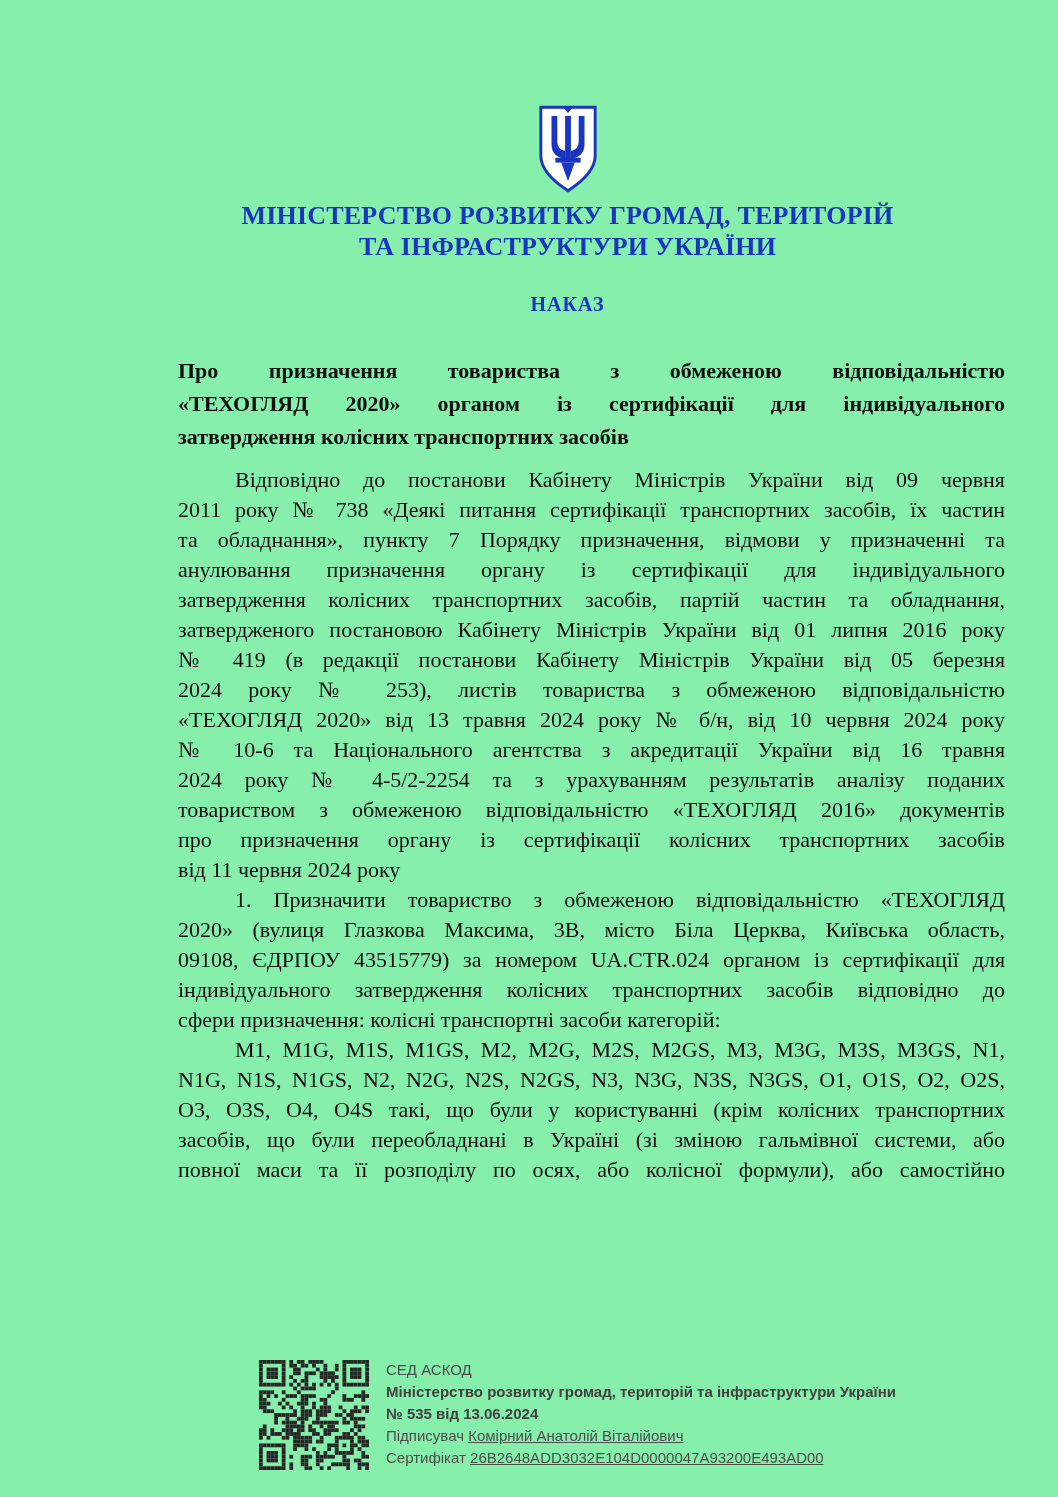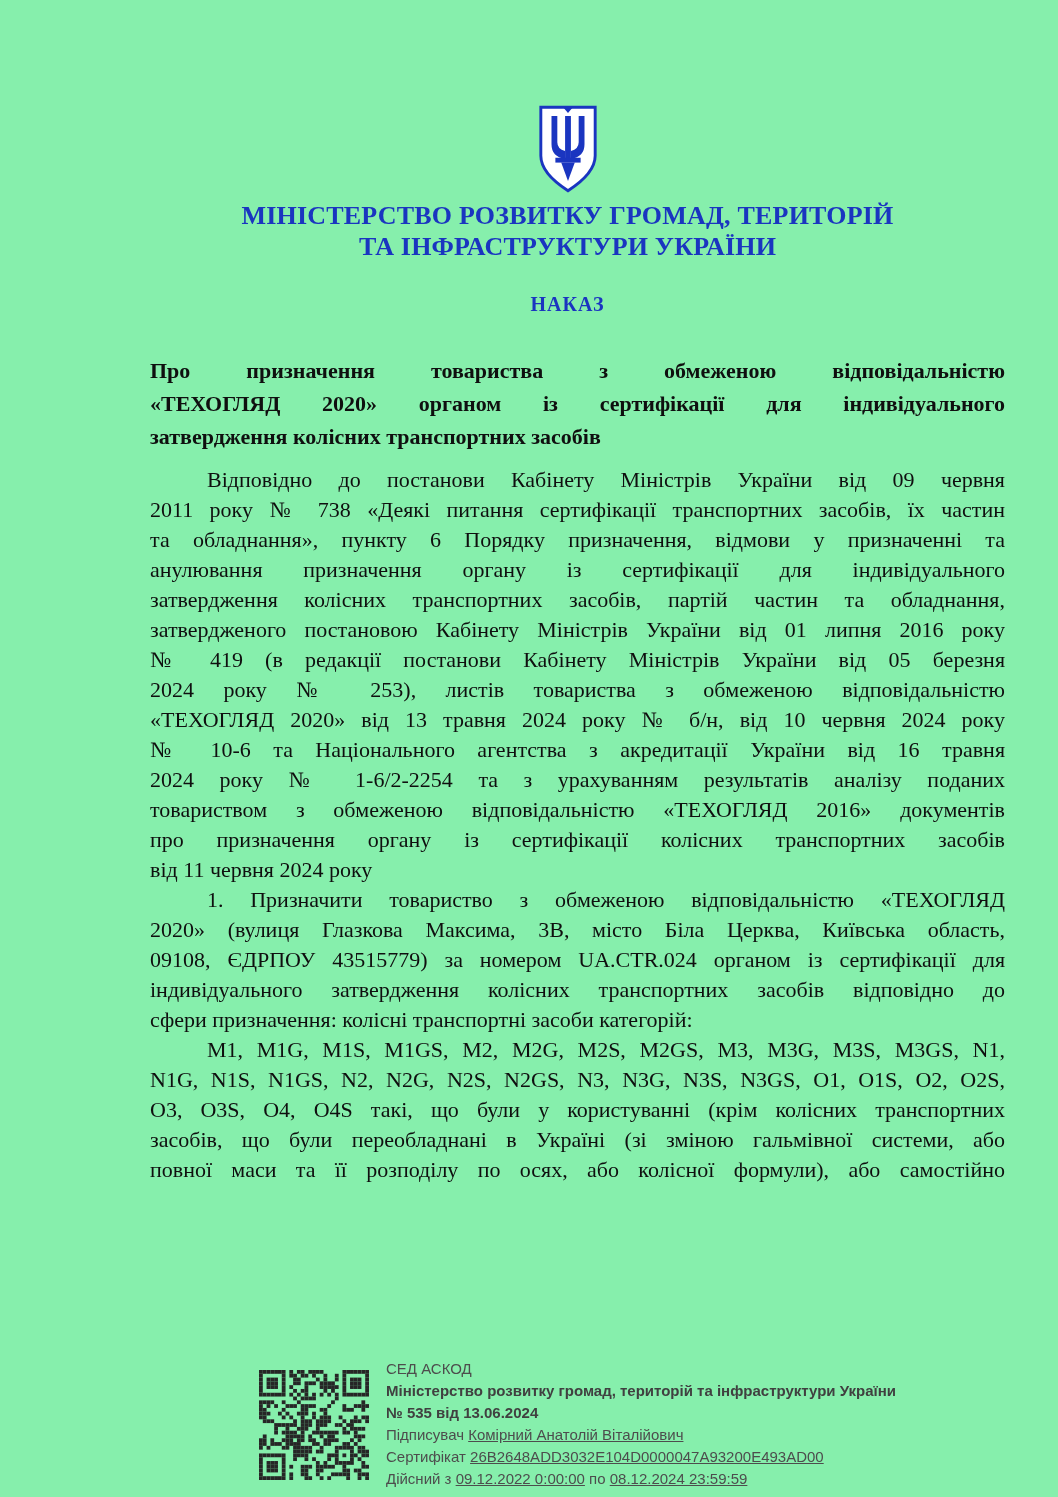--- a/index.html
+++ b/index.html
@@ -46,21 +46,21 @@
     height:0;
     top:24px;
   }
   .fill-line.left{left:13px;width:269px;}
   .fill-line.right{left:610px;width:227px;}
   .city{position:absolute;left:417px;top:0;color:#1a35c0;}
   .numsign{position:absolute;left:568px;top:0;color:#0f0f0f;}
   .body{margin-top:34px;font-size:22px;}
   .subject{font-weight:bold;line-height:33px;margin-bottom:12px;}
   .para{line-height:30px;}
-  .tline{text-align:justify;text-align-last:justify;white-space:normal;}
+  .tline{text-align:justify;text-align-last:justify;white-space:normal;margin-left:28px;}
   .tline.tlast{text-align:left;text-align-last:left;}
   .tline.tindent{text-indent:57px;}
   .resolve{
     margin-top:10px;margin-bottom:20px;
     font-weight:bold;font-size:23px;line-height:30px;
   }
   .footer{
     position:absolute;
     left:259px;top:1356px;
     display:flex;
@@ -108,29 +108,29 @@
 
   <div class="body">
     <div class="subject">
         <div class="tline">Про призначення товариства з обмеженою відповідальністю</div>
         <div class="tline">«ТЕХОГЛЯД 2020» органом із сертифікації для індивідуального</div>
         <div class="tline tlast">затвердження колісних транспортних засобів</div>
       </div>
     <div class="para">
         <div class="tline tindent">Відповідно до постанови Кабінету Міністрів України від 09 червня</div>
         <div class="tline">2011 року № 738 «Деякі питання сертифікації транспортних засобів, їх частин</div>
-        <div class="tline">та обладнання», пункту 6 Порядку призначення, відмови у призначенні та</div>
+        <div class="tline">та обладнання», пункту 7 Порядку призначення, відмови у призначенні та</div>
         <div class="tline">анулювання призначення органу із сертифікації для індивідуального</div>
         <div class="tline">затвердження колісних транспортних засобів, партій частин та обладнання,</div>
         <div class="tline">затвердженого постановою Кабінету Міністрів України від 01 липня 2016 року</div>
         <div class="tline">№ 419 (в редакції постанови Кабінету Міністрів України від 05 березня</div>
         <div class="tline">2024 року № 253), листів товариства з обмеженою відповідальністю</div>
         <div class="tline">«ТЕХОГЛЯД 2020» від 13 травня 2024 року № б/н, від 10 червня 2024 року</div>
         <div class="tline">№ 10-6 та Національного агентства з акредитації України від 16 травня</div>
-        <div class="tline">2024 року № 1-6/2-2254 та з урахуванням результатів аналізу поданих</div>
+        <div class="tline">2024 року № 4-5/2-2254 та з урахуванням результатів аналізу поданих</div>
         <div class="tline">товариством з обмеженою відповідальністю «ТЕХОГЛЯД 2016» документів</div>
         <div class="tline">про призначення органу із сертифікації колісних транспортних засобів</div>
         <div class="tline tlast">від 11 червня 2024 року</div>
       </div>
     <div class="para">
         <div class="tline tindent">1. Призначити товариство з обмеженою відповідальністю «ТЕХОГЛЯД</div>
         <div class="tline">2020» (вулиця Глазкова Максима, 3В, місто Біла Церква, Київська область,</div>
         <div class="tline">09108, ЄДРПОУ 43515779) за номером UA.CTR.024 органом із сертифікації для</div>
         <div class="tline">індивідуального затвердження колісних транспортних засобів відповідно до</div>
         <div class="tline tlast">сфери призначення: колісні транспортні засоби категорій:</div>
@@ -556,17 +556,16 @@
         <rect x="92" y="112" width="4" height="4"></rect>
         <rect x="104" y="112" width="4" height="4"></rect>
         <rect x="112" y="112" width="4" height="4"></rect>
       </svg>
     <div class="sig">
       <div>СЕД АСКОД</div>
       <div class="b">Міністерство розвитку громад, територій та інфраструктури України</div>
       <div class="b">№ 535 від 13.06.2024</div>
       <div><span>Підписувач </span><span class="u">Комірний Анатолій Віталійович</span></div>
       <div><span>Сертифікат </span><span class="u">26B2648ADD3032E104D0000047A93200E493AD00</span></div>
-      <div><span>Дійсний з </span><span class="u">09.12.2022 0:00:00</span><span> по </span><span class="u">08.12.2024 23:59:59</span></div>
     </div>
   </div>
 
 </div>
 
 </body></html>

